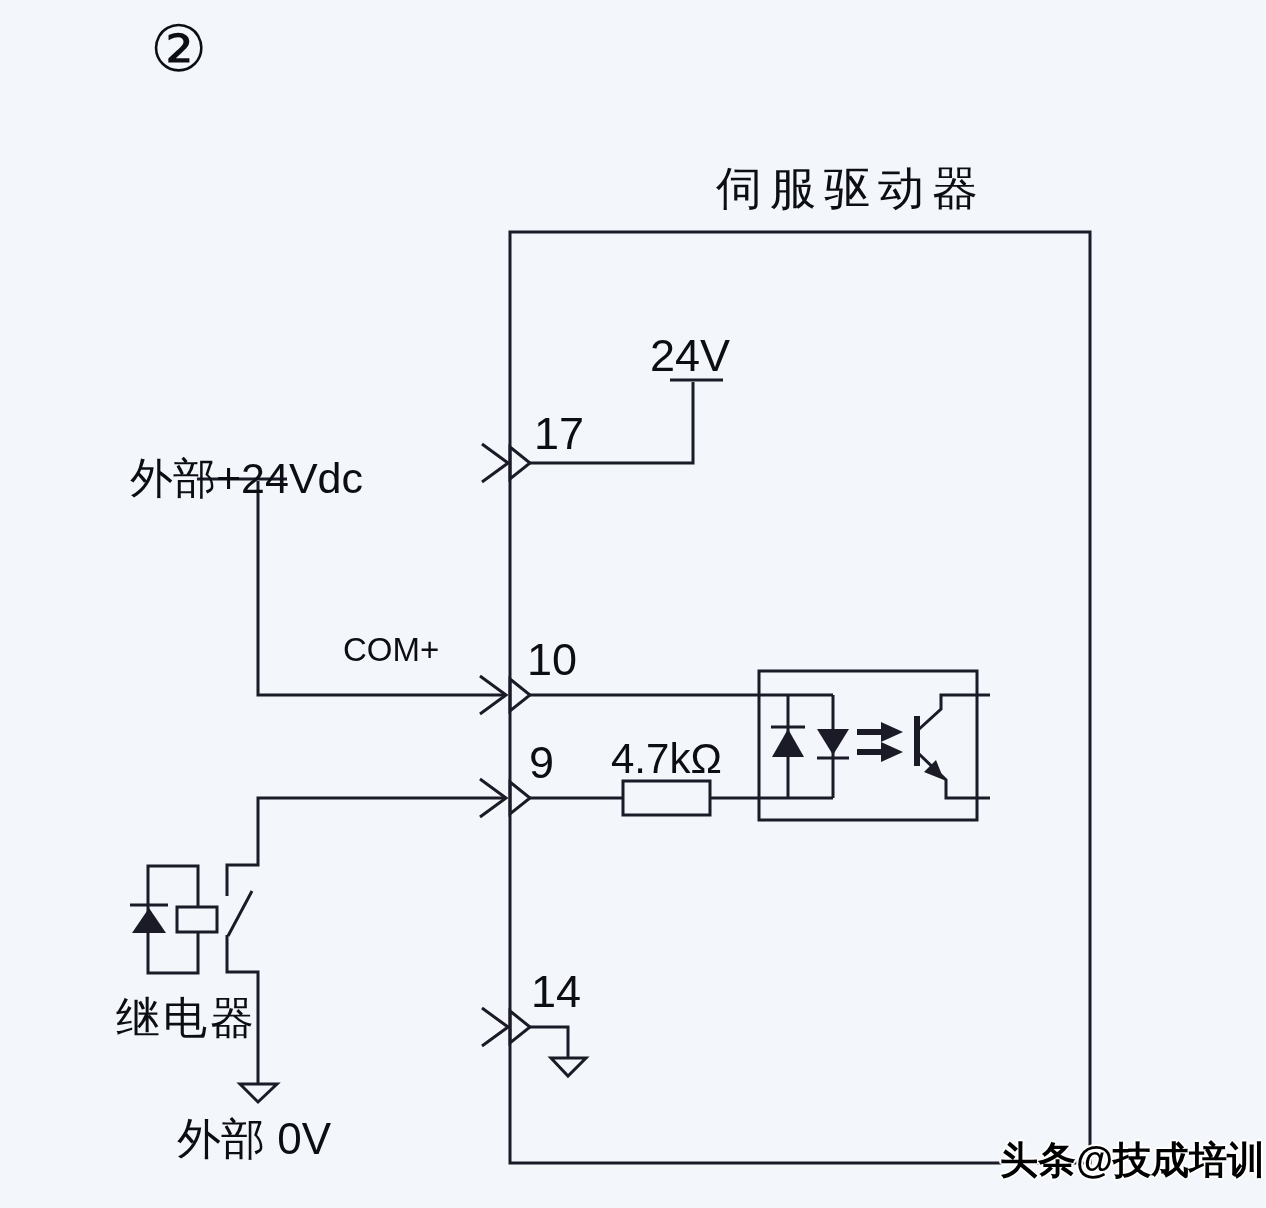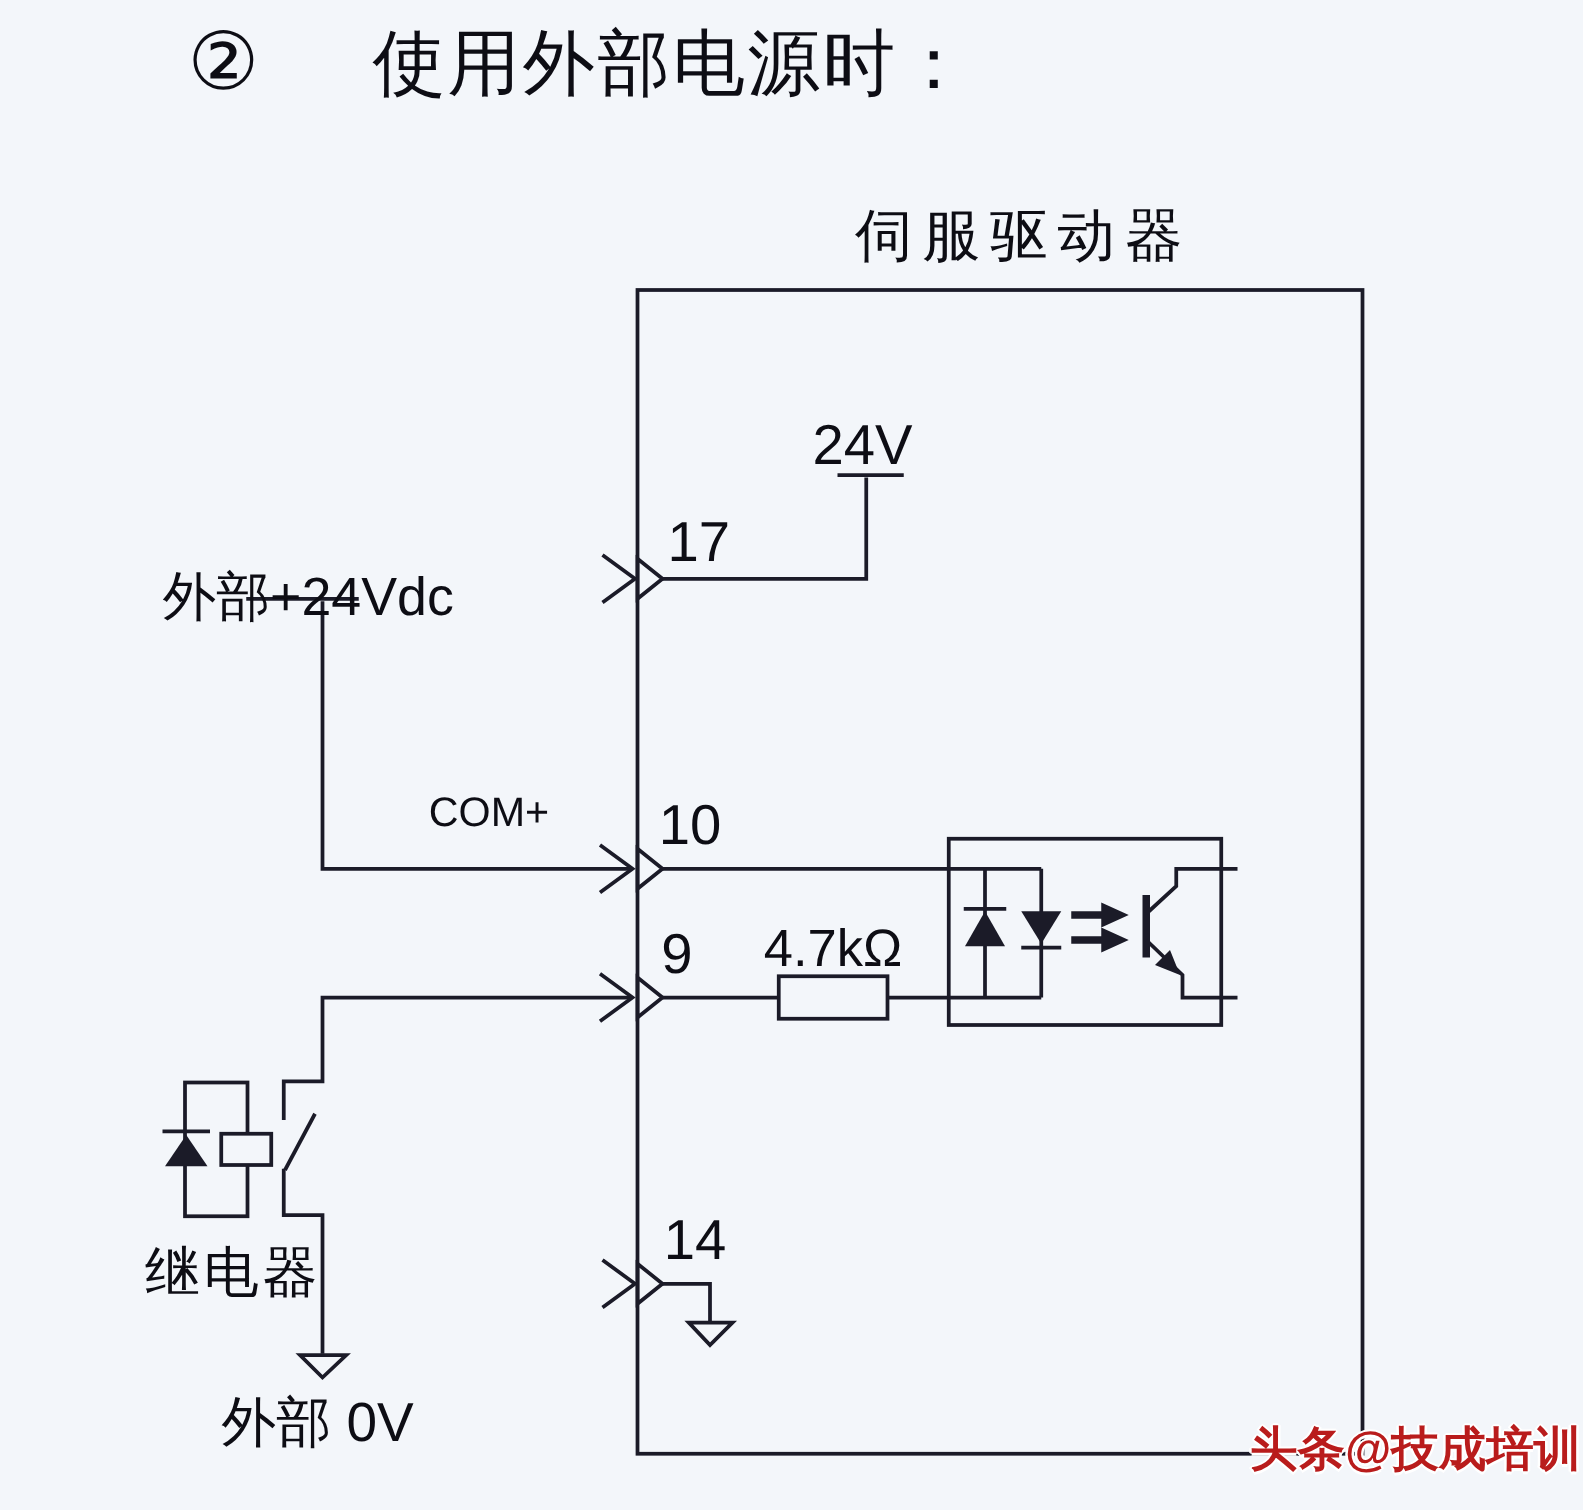--- a/index.html
+++ b/index.html
@@ -19,35 +19,35 @@
   .stage svg{position:absolute;left:0;top:0;}
   .wires{stroke:var(--line);fill:none;stroke-width:3;}
   .thick{stroke-width:6;}
   .filled{fill:var(--line);stroke:none;}
   .bgfill{fill:var(--background);stroke:var(--line);stroke-width:3;}
   .label{position:absolute;white-space:nowrap;line-height:1;}
   .serif{font-family:"Liberation Serif","DejaVu Serif",serif;}
   .sans{font-family:"Liberation Sans","DejaVu Sans",sans-serif;}
   .title-number{left:150px;top:18px;font-size:64px;}
   .title-text{left:298px;top:22px;font-size:58px;letter-spacing:2px;}
-  .driver-label{left:684px;top:166px;font-size:46px;letter-spacing:8px;text-align:center;}
+  .driver-label{left:716px;top:166px;font-size:46px;letter-spacing:8px;text-align:center;}
   .rail24v{left:650px;top:333px;font-size:45px;text-align:right;}
   .pin17{left:534px;top:411px;font-size:45px;}
   .ext24v{left:130px;top:409px;font-size:43px;margin-top:48px;}
   .com{left:343px;top:633px;font-size:33px;}
   .pin11{left:527px;top:637px;font-size:45px;}
   .di1{left:254px;top:743px;font-size:44px;}
   .pin9{left:529px;top:740px;font-size:45px;}
   .res{left:611px;top:738px;font-size:42px;}
   .relay{left:116px;top:997px;font-size:44px;letter-spacing:3px;}
   .pin14{left:531px;top:969px;font-size:45px;}
   .ext0v{left:177px;top:1117px;font-size:44px;}
   .watermark{
     left:1000px;top:1141px;font-size:38px;font-weight:bold;
-    color:#b91c1c;
+    color:#000000;
     text-shadow:-2px 0 0 #fff,2px 0 0 #fff,0 -2px 0 #fff,0 2px 0 #fff,
                 -1px -1px 0 #fff,1px -1px 0 #fff,-1px 1px 0 #fff,1px 1px 0 #fff;
   }
 </style>
 </head>
 <body>
 
 <div class="stage">
 
   <svg width="1266" height="1208" viewBox="0 0 1266 1208">
@@ -133,21 +133,20 @@
       <path class="wires" d="M482 1008 L508 1027 L482 1046"></path>
       <path class="wires" d="M510 1011 L530 1027 L510 1043 Z"></path>
     </g>
     <g>
       <path class="wires" d="M530 1027 H568 V1057"></path>
       <path class="wires" d="M551 1058 H586 L568 1076 Z"></path>
     </g>
   </svg>
 
   <div class="label serif title-number">②</div>
-  <div class="label serif title-text">使用外部电源时：</div>
   <div class="label serif driver-label">伺服驱动器</div>
   <div class="label sans rail24v">24V</div>
   <div class="label sans pin17">17</div>
   <div class="label sans ext24v">外部+24Vdc</div>
   <div class="label sans com">COM+</div>
   <div class="label sans pin11">10</div>
   <div class="label sans pin9">9</div>
   <div class="label sans res">4.7kΩ</div>
   <div class="label serif relay">继电器</div>
   <div class="label sans pin14">14</div>

